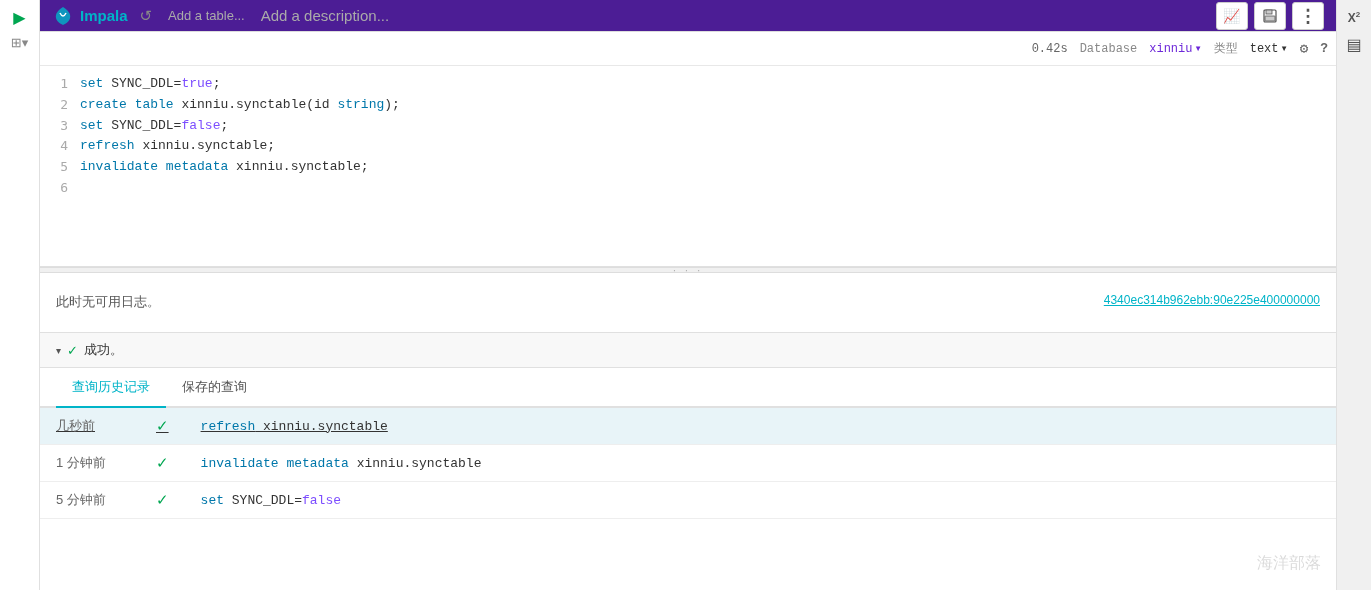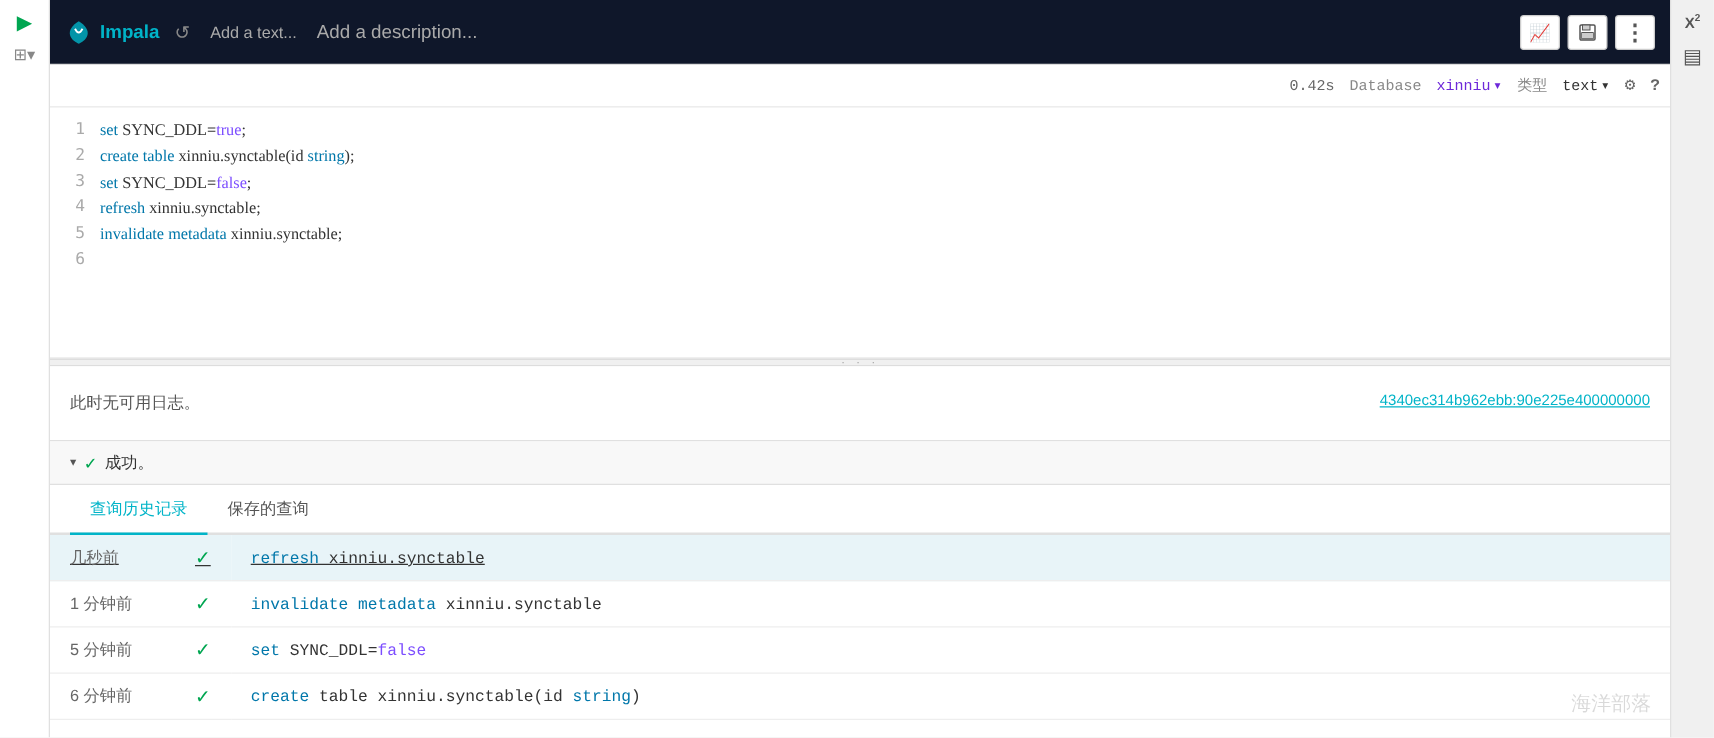--- a/index.html
+++ b/index.html
@@ -46,24 +46,24 @@
       flex: 1;
       display: flex;
       flex-direction: column;
       overflow: hidden;
     }
 
     
     .top-header {
       display: flex;
       align-items: center;
-      background: #0f172a;
+      background: #4c1d95;
       border-bottom: 1px solid #ddd;
       padding: 0 12px;
-      height: 52px;
+      height: 32px;
       flex-shrink: 0;
     }
     .impala-logo {
       display: flex;
       align-items: center;
       gap: 6px;
       color: #00b4c8;
       font-weight: bold;
       font-size: 15px;
       margin-right: 12px;
@@ -188,21 +188,21 @@
       user-select: none;
       flex-shrink: 0;
     }
     .code-content {
       font-family: 'Courier New', Courier, monospace;
       font-size: 13px;
       line-height: 1.6;
       flex: 1;
       padding-left: 4px;
     }
-    .code-line { white-space: pre; font-family: Liberation Serif, serif; }
+    .code-line { white-space: pre; }
     .kw-set { color: #0077aa; }
     .kw-true { color: #7c4dff; }
     .kw-false { color: #7c4dff; }
     .kw-create { color: #0077aa; }
     .kw-table { color: #0077aa; }
     .kw-string { color: #0077aa; }
     .kw-refresh { color: #0077aa; }
     .kw-invalidate { color: #0077aa; }
     .kw-metadata { color: #0077aa; }
     .text-normal { color: #333; }
@@ -333,21 +333,21 @@
 
   <div class="top-header">
     <div class="impala-logo">
       <svg viewBox="0 0 22 22" fill="none">
         <path d="M11 2 C6 5 3 9 4 13 C5 17 9 19 11 20 C13 19 17 17 18 13 C19 9 16 5 11 2Z" fill="#00b4c8" opacity="0.8"></path>
         <path d="M8 8 Q11 14 14 8" stroke="white" stroke-width="1.5" fill="none"></path>
       </svg>
       <span>Impala</span>
     </div>
     <span class="undo-btn">↺</span>
-    <span class="name-placeholder">Add a text...</span>
+    <span class="name-placeholder">Add a table...</span>
     <span class="desc-placeholder">Add a description...</span>
     <div class="header-actions">
       <button class="header-btn" title="Chart">📈</button>
       <button class="header-btn" title="Save">
         <svg width="14" height="14" viewBox="0 0 14 14">
           <rect x="1" y="1" width="12" height="12" rx="1" stroke="#555" stroke-width="1.2" fill="none"></rect>
           <rect x="3" y="1" width="6" height="4" fill="#ccc" stroke="#555" stroke-width="0.8"></rect>
           <rect x="2" y="7" width="10" height="5" rx="0.5" fill="#ccc" stroke="#555" stroke-width="0.8"></rect>
         </svg>
       </button>
@@ -426,25 +426,20 @@
             <tr>
               <td class="time-col">1 分钟前</td>
               <td class="check-col" style="color: rgb(0, 166, 81);">✓</td>
               <td class="query-col"><span class="q-kw">invalidate</span><span class="q-normal"> </span><span class="q-kw">metadata</span><span class="q-normal"> xinniu.synctable</span></td>
             </tr>
             <tr>
               <td class="time-col">5 分钟前</td>
               <td class="check-col" style="color: rgb(0, 166, 81);">✓</td>
               <td class="query-col"><span class="q-kw">set</span><span class="q-normal"> SYNC_DDL=</span><span class="q-val">false</span></td>
             </tr>
-            <tr>
-              <td class="time-col">6 分钟前</td>
-              <td class="check-col" style="color: rgb(0, 166, 81);">✓</td>
-              <td class="query-col"><span class="q-kw">create</span><span class="q-normal"> table xinniu.synctable(id </span><span class="q-kw">string</span><span class="q-normal">)</span></td>
-            </tr>
           </tbody>
         </table>
     </div>
 
   </div>
 </div>
 
 <div class="right-strip">
   <span class="superscript-icon" style="font-size:12px;">X<sup style="font-size:8px;">2</sup></span>
   <span class="right-icon-book">▤</span>

